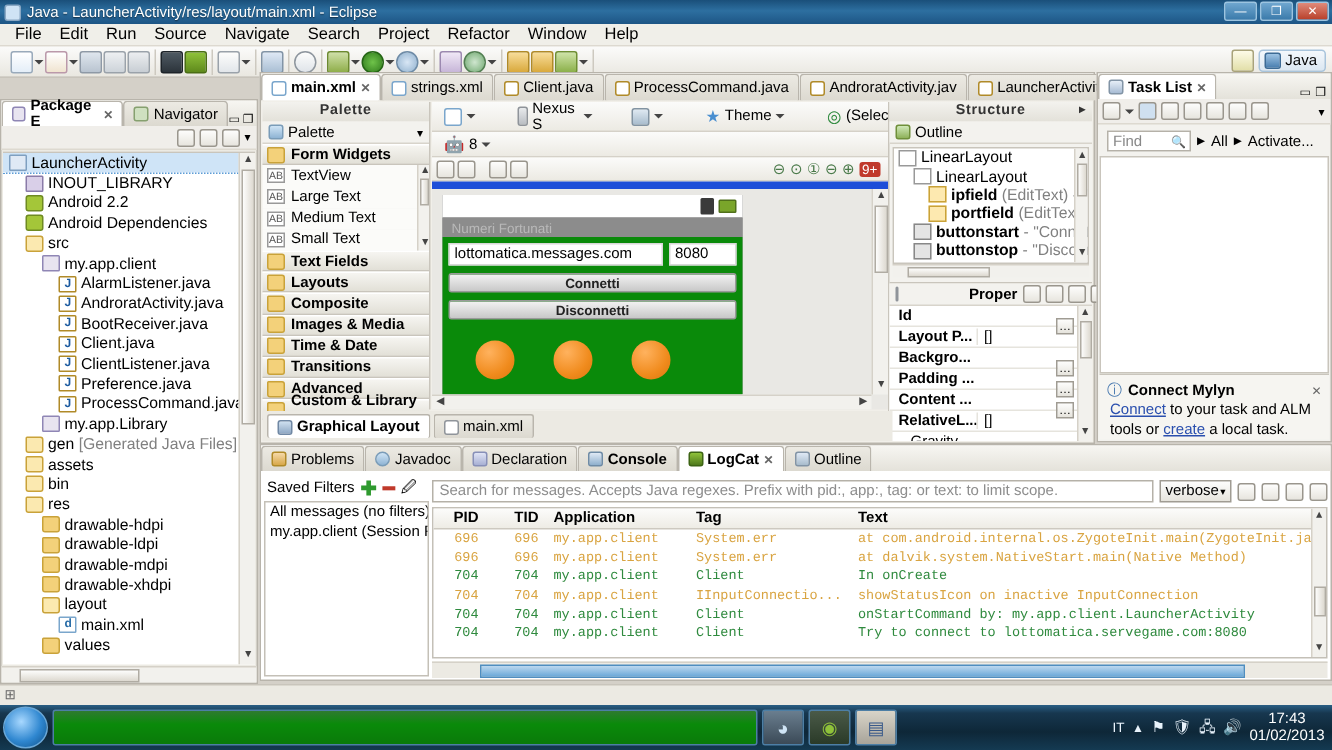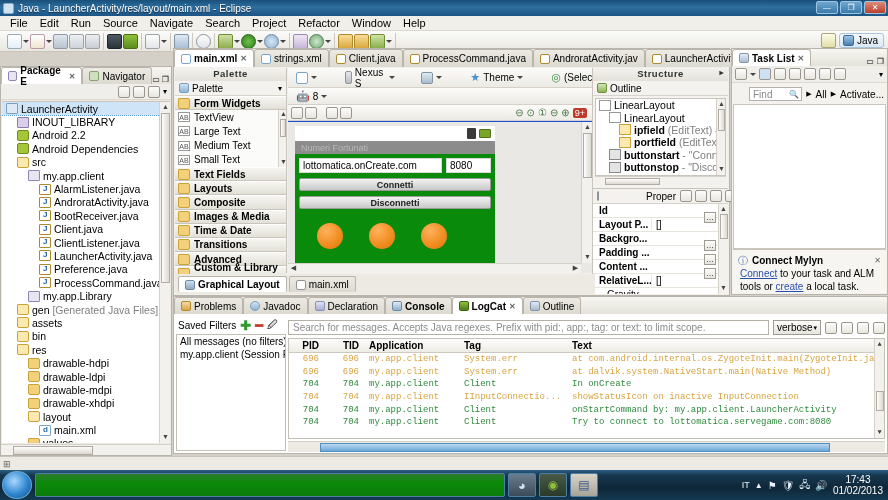--- a/index.html
+++ b/index.html
@@ -281,24 +281,20 @@
           <div class="trow" style="padding-left: 37px;">
             <span class="tico jfile"></span>
             <span>Client.java</span>
           </div>
           <div class="trow" style="padding-left: 37px;">
             <span class="tico jfile"></span>
             <span>ClientListener.java</span>
           </div>
           <div class="trow" style="padding-left: 37px;">
             <span class="tico jfile"></span>
-            <span>LauncherActivity.java</span>
-          </div>
-          <div class="trow" style="padding-left: 37px;">
-            <span class="tico jfile"></span>
             <span>Preference.java</span>
           </div>
           <div class="trow" style="padding-left: 37px;">
             <span class="tico jfile"></span>
             <span>ProcessCommand.java</span>
           </div>
           <div class="trow" style="padding-left: 26px;">
             <span class="tico pkgico"></span>
             <span>my.app.Library</span>
           </div>
@@ -515,30 +511,30 @@
         <span style="display:flex;gap:3px;align-items:center;padding-right:2px;">
           <span style="font-size:10px;color:#4a7a4a;">⊖</span>
           <span style="font-size:10px;color:#4a7a4a;">⊙</span>
           <span style="font-size:10px;color:#4a7a4a;">①</span>
           <span style="font-size:10px;color:#4a7a4a;">⊖</span>
           <span style="font-size:10px;color:#4a7a4a;">⊕</span>
           <span style="font-size:9px;color:#fff;background:#c0392b;padding:0 2px;border-radius:2px;">9+</span>
         </span>
       </div>
 
-      <div class="phone" style="position:absolute;left:0;top:53px;right:0;bottom:0;border-top:1px solid #1d4ed8;">
+      <div class="phone" style="position:absolute;left:0;top:53px;right:0;bottom:0;border-top:5px solid #1d4ed8;">
         <div style="position:absolute;left:7px;top:4px;width:200px;bottom:10px;background:#7a7a7a;">
           <div class="scr-status">
             <span style="width:9px;height:11px;background:#3a3a3a;border-radius:1px;"></span>
             <span style="width:12px;height:9px;background:#7aa52a;border:1px solid #50701a;border-radius:1px;"></span>
           </div>
           <div class="scr-title">Numeri Fortunati</div>
           <div class="scr-body" style="position:absolute;left:0;right:0;top:28px;bottom:0;padding:4px;">
             <div style="display:flex;gap:4px;">
-              <div class="inp" style="flex:1;">lottomatica.onCreate.com</div>
+              <div class="inp" style="flex:1;">lottomatica.messages.com</div>
               <div class="inp" style="width:45px;">8080</div>
             </div>
             <div class="abtn" style="margin-top:5px;">Connetti</div>
             <div class="abtn" style="margin-top:5px;">Disconnetti</div>
             <div style="display:flex;gap:26px;margin-top:14px;padding-left:18px;">
               <div class="ball"></div>
               <div class="ball"></div>
               <div class="ball"></div>
             </div>
           </div>
@@ -599,21 +595,21 @@
           <div class="arrw" style="bottom:1px;left:0;">▼</div>
         </div>
       </div>
       <div class="hscroll" style="position:absolute;left:2px;right:2px;top:108px;bottom:auto;height:9px;">
         <div class="hthumb" style="left:10px;width:55px;height:7px;"></div>
       </div>
 
       <div style="position:absolute;left:0;right:0;top:120px;bottom:0;background:#f3f2ee;border-top:1px solid #c9c5bc;">
         <div class="pal-bar" style="justify-content:flex-start;gap:4px;">
           <span class="tb-ic" style="width:10px;height:10px;background:#fff;border:1px solid #8f949a;"></span>
-          <span style="font-weight:normal;padding-left:43px;">Proper</span>
+          <span style="font-weight:bold;padding-left:43px;">Proper</span>
           <span style="margin-left:auto;display:flex;gap:3px;">
             <span class="mini"></span>
             <span class="mini"></span>
             <span class="mini"></span>
             <span class="mini"></span>
             <span class="mini"></span>
           </span>
         </div>
         <div id="prop-rows" style="position:absolute;left:0;right:10px;top:15px;bottom:0;background:#fff;overflow:hidden;">
             <div class="prop-row">
@@ -801,21 +797,21 @@
       <span class="mini"></span>
       <span class="tb-ar"></span>
       <span class="mini" style="background:#cfe0f0;"></span>
       <span class="mini"></span>
       <span class="mini"></span>
       <span class="mini"></span>
       <span class="mini"></span>
       <span class="mini"></span>
       <span style="font-size:8px;margin-left:auto;">▾</span>
     </div>
-    <div style="position:absolute;left:17px;right:3px;top:37px;height:16px;display:flex;align-items:center;gap:4px;">
+    <div style="position:absolute;left:6px;right:3px;top:37px;height:16px;display:flex;align-items:center;gap:4px;">
       <div class="tl-find" style="width:56px;justify-content:space-between;padding-right:2px;">
         <span>Find</span>
         <span style="font-size:8px;">🔍</span>
       </div>
       <span style="font-size:7px;">▶</span>
       <span style="font-size:10px;">All</span>
       <span style="font-size:7px;">▶</span>
       <span style="font-size:10px;">Activate...</span>
     </div>
     <div style="position:absolute;left:1px;right:1px;top:55px;bottom:45px;background:#fff;border:1px solid #c9c5bc;"></div>

